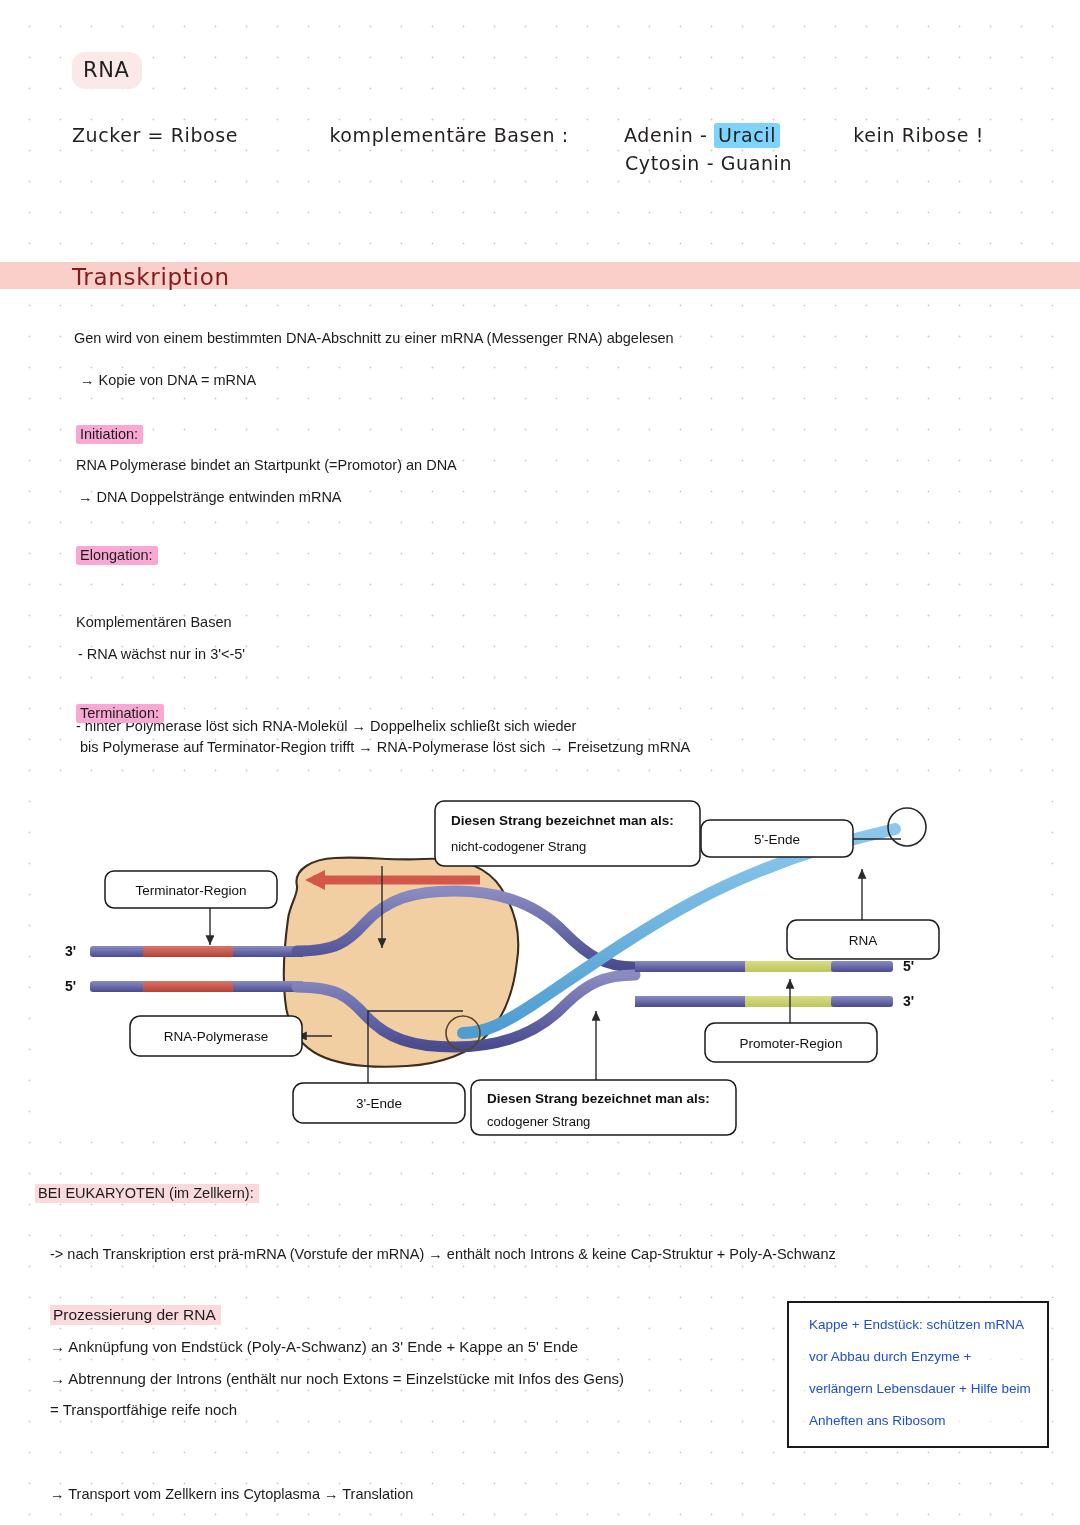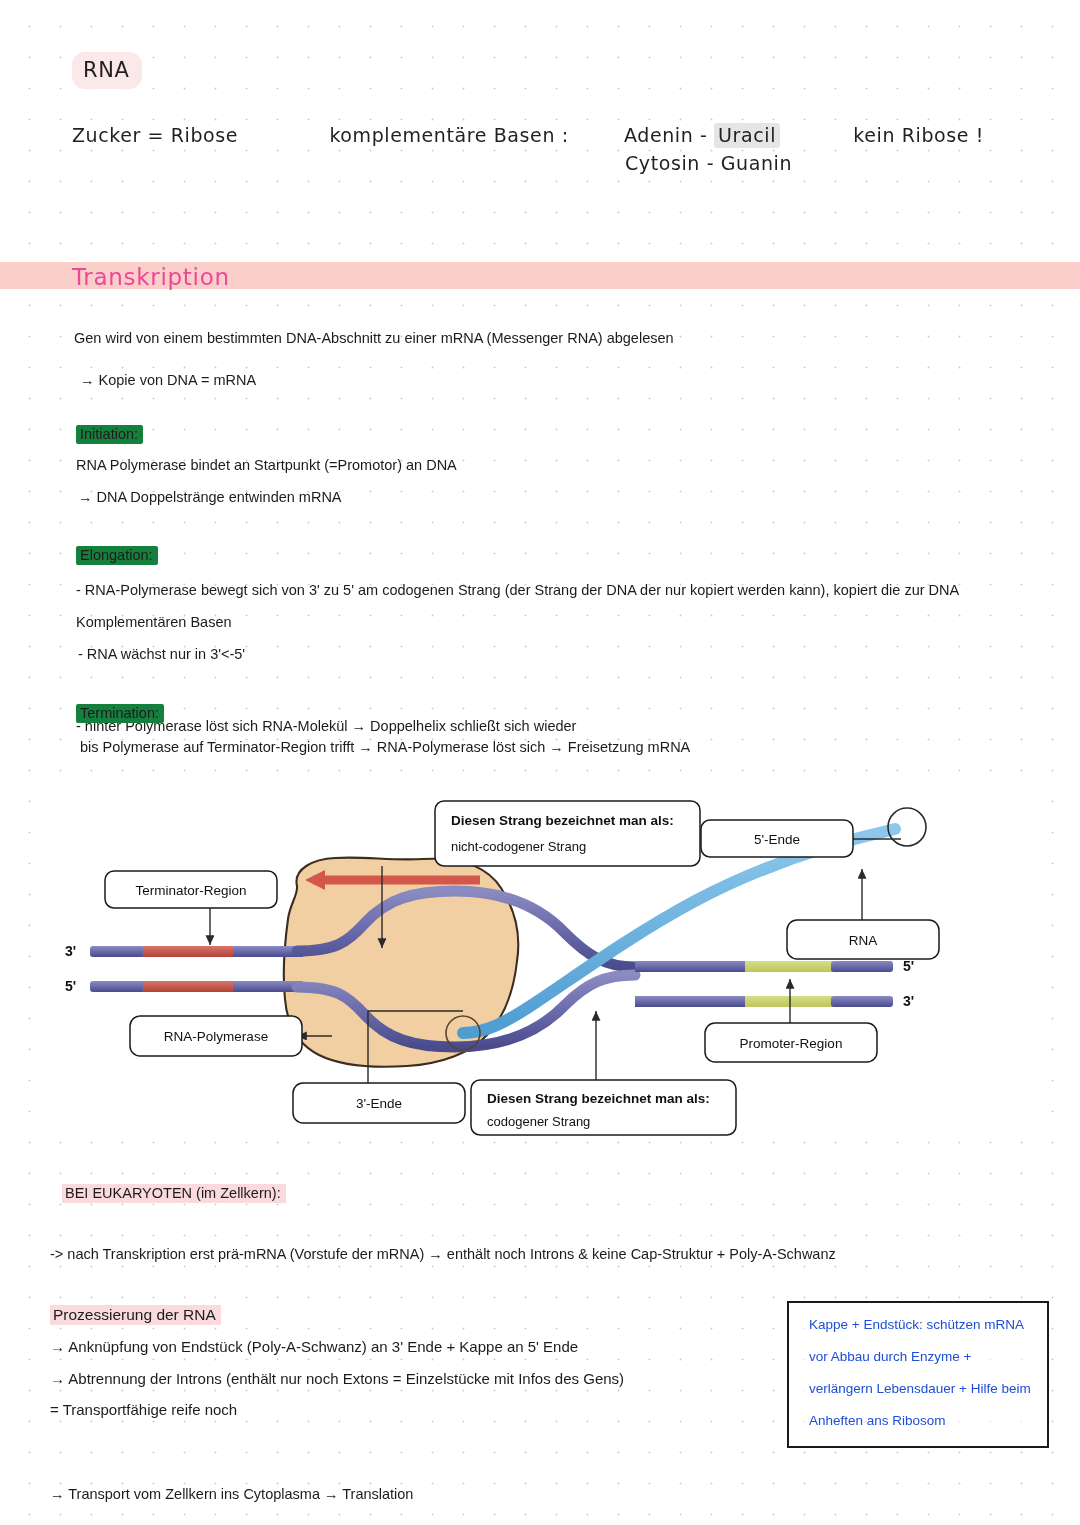--- a/index.html
+++ b/index.html
@@ -56,21 +56,21 @@
   }
   #hand-row-2 {
     position: absolute;
     left: 625px;
     top: 148px;
     font-size: 19px;
     line-height: 30px;
     white-space: nowrap;
   }
   .hl-uracil {
-    background: #e5e5e5;
+    background: #7dd3fc;
     padding: 1px 4px 2px 4px;
     border-radius: 3px;
   }
   .gap-a { display: inline-block; width: 78px; }
   .gap-b { display: inline-block; width: 42px; }
   .gap-c { display: inline-block; width: 60px; }
 
   
   #band-transkription {
     position: absolute;
@@ -80,35 +80,35 @@
     height: 27px;
     background: #fbcfc9;
   }
   #heading-transkription {
     position: absolute;
     left: 72px;
     top: 262px;
     font-family: "DejaVu Sans", sans-serif;
     font-size: 23px;
     line-height: 30px;
-    color: #ec4899;
+    color: #7f1d1d;
     letter-spacing: 0.7px;
   }
 
   
   .body-line {
     position: absolute;
     font-family: "Liberation Sans", sans-serif;
     font-size: 14.5px;
     line-height: 20px;
     color: #1c1c1c;
     white-space: nowrap;
   }
   .sub-hl {
-    background: #15803d;
+    background: #f9a8d4;
     padding: 1px 5px 2px 4px;
     border-radius: 2px;
   }
   .blk-hl {
     background: #fadadd;
     padding: 1px 5px 2px 3px;
   }
 
   
   #diagram {
@@ -170,21 +170,20 @@
 
   <div class="body-line" style="left:76px; top:424px;">
     <span class="sub-hl">Initiation:</span>
   </div>
   <div class="body-line" style="left:76px; top:455px;">RNA Polymerase bindet an Startpunkt (=Promotor) an DNA</div>
   <div class="body-line" style="left:78px; top:487px;">→ DNA Doppelstränge entwinden mRNA</div>
 
   <div class="body-line" style="left:76px; top:545px;">
     <span class="sub-hl">Elongation:</span>
   </div>
-  <div class="body-line" style="left:76px; top:580px;">- RNA-Polymerase bewegt sich von 3' zu 5' am codogenen Strang (der Strang der DNA der nur kopiert werden kann), kopiert die zur DNA</div>
   <div class="body-line" style="left:76px; top:612px;">Komplementären Basen</div>
   <div class="body-line" style="left:78px; top:644px;"> - RNA wächst nur in 3'&lt;-5'</div>
   <div class="body-line" style="left:76px; top:676px;margin-top:40px;">- hinter Polymerase löst sich RNA-Molekül → Doppelhelix schließt sich wieder</div>
 
   <div class="body-line" style="left:76px; top:703px;">
     <span class="sub-hl">Termination:</span>
   </div>
   <div class="body-line" style="left:80px; top:737px;">bis Polymerase auf Terminator-Region trifft → RNA-Polymerase löst sich → Freisetzung mRNA</div>
 
   <div id="diagram">
@@ -311,21 +310,21 @@
         <text x="452" y="343" font-family="Liberation Sans, sans-serif" font-size="13" fill="#111">codogener Strang</text>
       </g>
 
       <text x="30" y="173" font-family="Liberation Sans, sans-serif" font-size="14" font-weight="bold" fill="#111">3'</text>
       <text x="30" y="208" font-family="Liberation Sans, sans-serif" font-size="14" font-weight="bold" fill="#111">5'</text>
       <text x="868" y="188" font-family="Liberation Sans, sans-serif" font-size="14" font-weight="bold" fill="#111">5'</text>
       <text x="868" y="223" font-family="Liberation Sans, sans-serif" font-size="14" font-weight="bold" fill="#111">3'</text>
     </svg>
   </div>
 
-  <div class="body-line" style="left:62px; top:1183px;">
+  <div class="body-line" style="left:35px; top:1183px;">
     <span class="blk-hl">BEI EUKARYOTEN (im Zellkern):</span>
   </div>
   <div class="body-line" style="left:50px; top:1244px;">-&gt; nach Transkription erst prä-mRNA (Vorstufe der mRNA) → enthält noch Introns &amp; keine Cap-Struktur + Poly-A-Schwanz</div>
 
   <div class="body-line" style="left:50px; top:1305px;">
     <span class="blk-hl" style="font-size:15.5px;">Prozessierung der RNA</span>
   </div>
   <div class="body-line" style="left:50px; top:1337px; font-size:15px;">→ Anknüpfung von Endstück (Poly-A-Schwanz) an 3' Ende + Kappe an 5' Ende</div>
   <div class="body-line" style="left:50px; top:1369px; font-size:15px;">→ Abtrennung der Introns (enthält nur noch Extons = Einzelstücke mit Infos des Gens)</div>
   <div class="body-line" style="left:50px; top:1400px; font-size:15px;">= Transportfähige reife noch</div>

